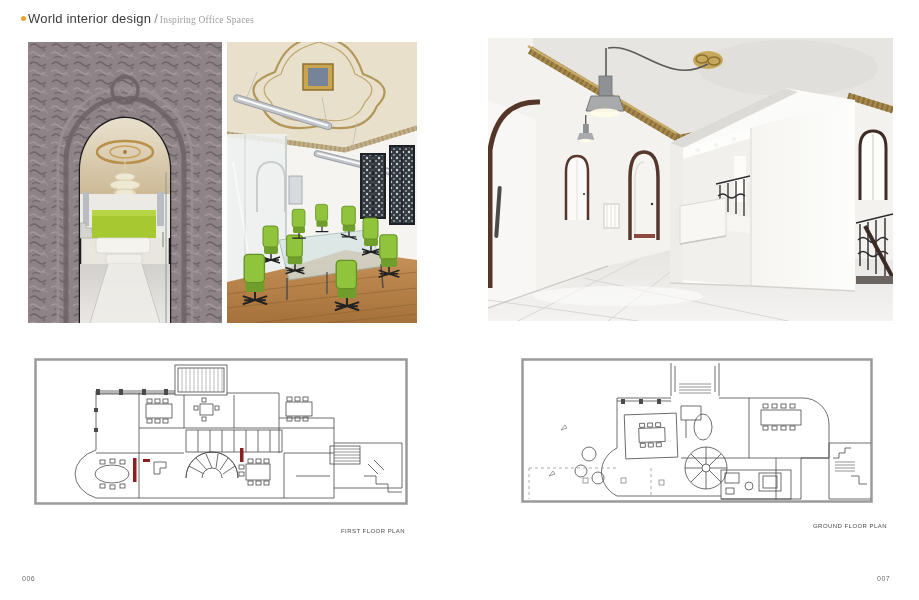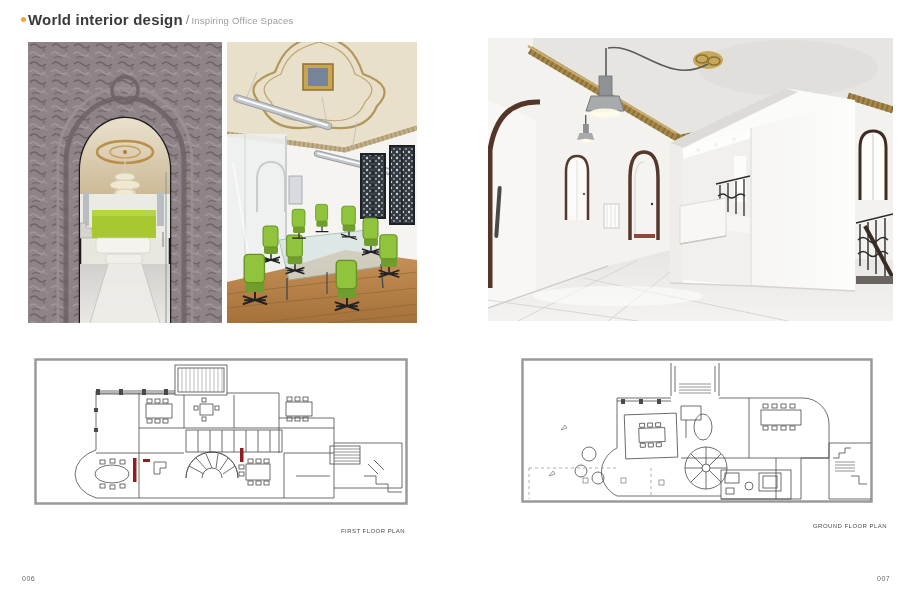--- a/index.html
+++ b/index.html
@@ -5,23 +5,23 @@
   html,body{margin:0;padding:0;}
   body{
     width:919px;height:600px;position:relative;overflow:hidden;
     background:#ffffff;
     font-family:"Liberation Sans", sans-serif;
     -webkit-font-smoothing:antialiased;
   }
   
   .header{left:21px;top:11px;display:flex;align-items:center;position:absolute;}
   .bullet{width:5px;height:5px;border-radius:50%;background:#f2a32b;margin-right:2px;}
-  .title{font-weight:bold;font-size:15px;color:#3a3a3a;letter-spacing:.2px;}
+  .title{font-weight:normal;font-size:13px;color:#3a3a3a;letter-spacing:.2px;}
   .slash{font-size:13px;color:#8a8a8a;margin:0 2px 0 3px;font-weight:300;line-height:1;}
-  .subtitle{font-size:9.5px;color:#9c9c9c;letter-spacing:.2px;position:relative;top:1px;}
+  .subtitle{font-size:9.5px;color:#9c9c9c;letter-spacing:.2px;position:relative;top:1px;font-family:Liberation Serif, serif;}
   
   .photo{position:absolute;overflow:hidden;background:#ddd;}
   .photo svg{display:block;width:100%;height:100%;}
   #photo-arch{left:28px;top:42px;width:194px;height:281px;}
   #photo-meeting{left:227px;top:42px;width:190px;height:281px;}
   #photo-hall{left:488px;top:38px;width:405px;height:283px;}
   
   .plan{position:absolute;background:#fff;}
   .plan svg{display:block;width:100%;height:100%;}
   #plan-first{left:34px;top:358px;width:374px;height:147px;}

